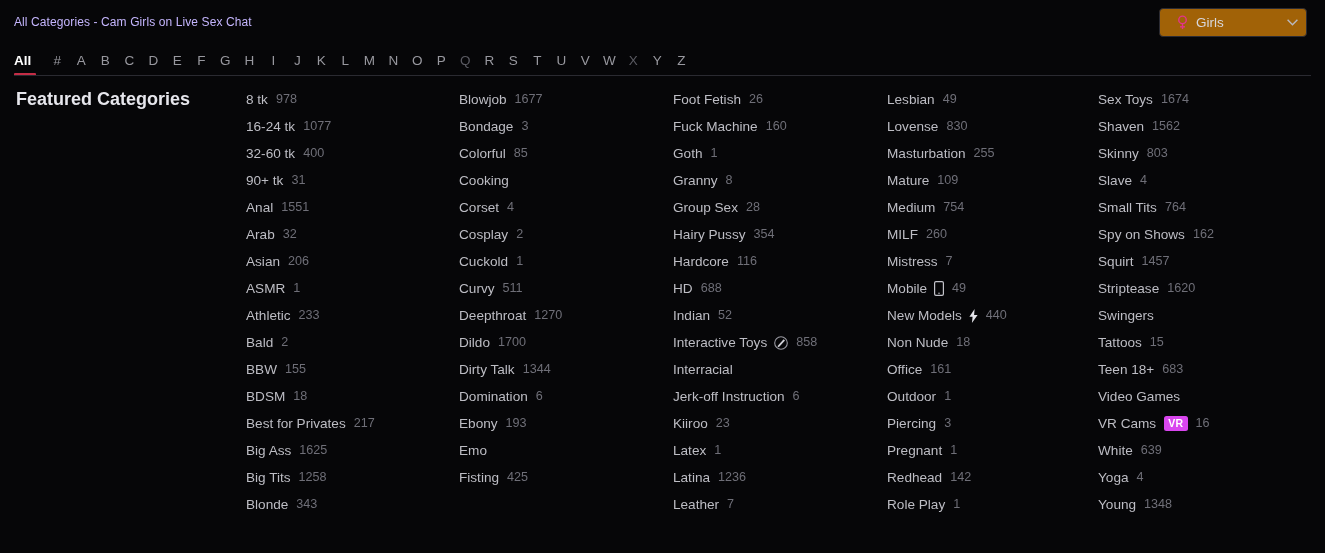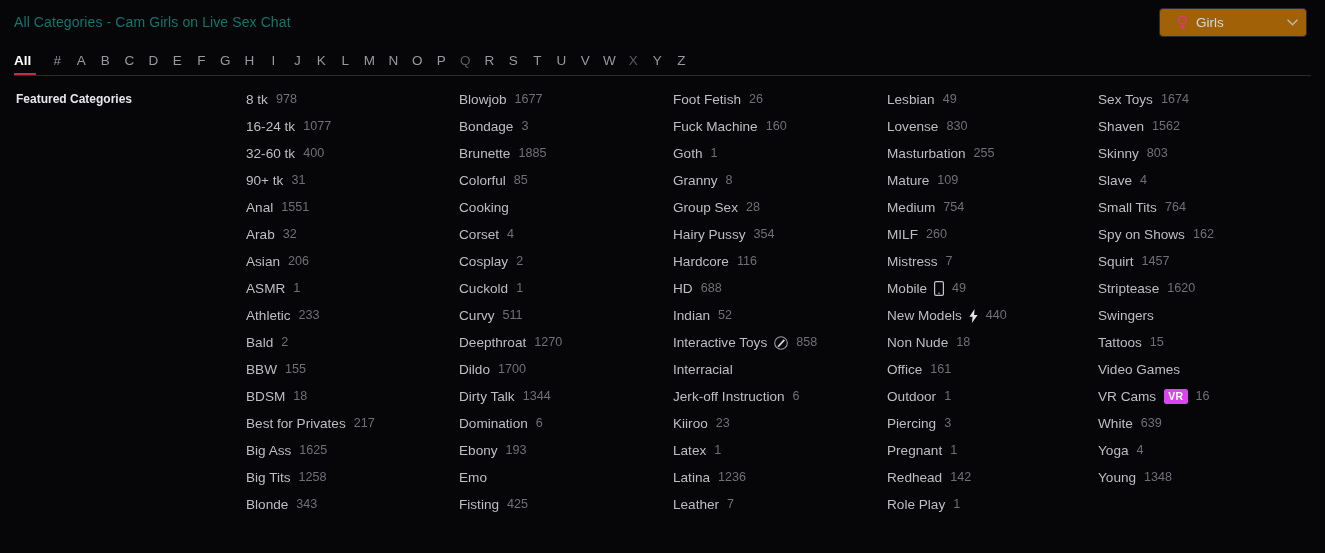--- a/index.html
+++ b/index.html
@@ -14,22 +14,22 @@
 
   
   .header {
     position: relative;
     height: 44px;
     display: flex;
     align-items: center;
     padding: 0 14px 0 14px;
   }
   .page-title {
-    font-size: 14px;
-    color: #0f766e;
+    font-size: 12px;
+    color: #c4b5fd;
     font-weight: 400;
     letter-spacing: .1px;
     white-space: nowrap;
   }
   .header-spacer { flex: 1 1 auto; }
 
   .gender-select {
     width: 148px;
     height: 29px;
     border: 1px solid #2b2b33;
@@ -96,21 +96,21 @@
   
   .content {
     padding: 9px 14px 0 14px;
     display: grid;
     grid-template-columns: 232px 213px 214px 214px 211px auto;
     column-gap: 0;
   }
   .col { display: flex; flex-direction: column; }
 
   .featured-title {
-    font-size: 12px;
+    font-size: 18px;
     color: #e6e6ec;
     font-weight: bold;
     line-height: 27px;
     padding-left: 2px;
   }
 
   .cat {
     display: flex;
     align-items: center;
     line-height: 27px;
@@ -276,24 +276,20 @@
   <div class="col" id="col-1">
       <div class="cat">
         <span class="cat-name">Blowjob</span>
         <span class="cat-count">1677</span>
       </div>
       <div class="cat">
         <span class="cat-name">Bondage</span>
         <span class="cat-count">3</span>
       </div>
       <div class="cat">
-        <span class="cat-name">Brunette</span>
-        <span class="cat-count">1885</span>
-      </div>
-      <div class="cat">
         <span class="cat-name">Colorful</span>
         <span class="cat-count">85</span>
       </div>
       <div class="cat">
         <span class="cat-name">Cooking</span>
       </div>
       <div class="cat">
         <span class="cat-name">Corset</span>
         <span class="cat-count">4</span>
       </div>
@@ -519,20 +515,24 @@
         <span class="cat-count">1620</span>
       </div>
       <div class="cat">
         <span class="cat-name">Swingers</span>
       </div>
       <div class="cat">
         <span class="cat-name">Tattoos</span>
         <span class="cat-count">15</span>
       </div>
       <div class="cat">
+        <span class="cat-name">Teen 18+</span>
+        <span class="cat-count">683</span>
+      </div>
+      <div class="cat">
         <span class="cat-name">Video Games</span>
       </div>
       <div class="cat">
         <span class="cat-name">VR Cams</span>
         <span class="vr-badge">VR</span>
         <span class="cat-count">16</span>
       </div>
       <div class="cat">
         <span class="cat-name">White</span>
         <span class="cat-count">639</span>

